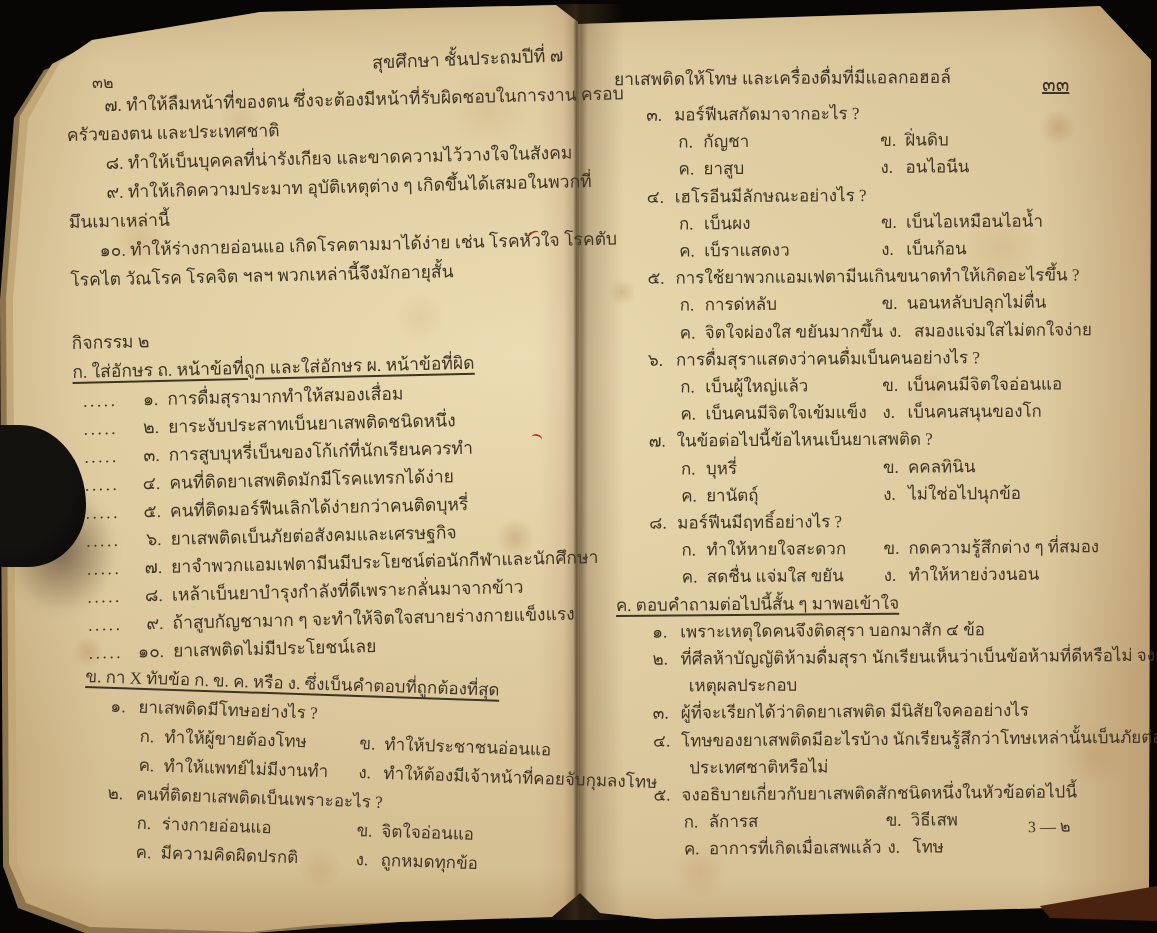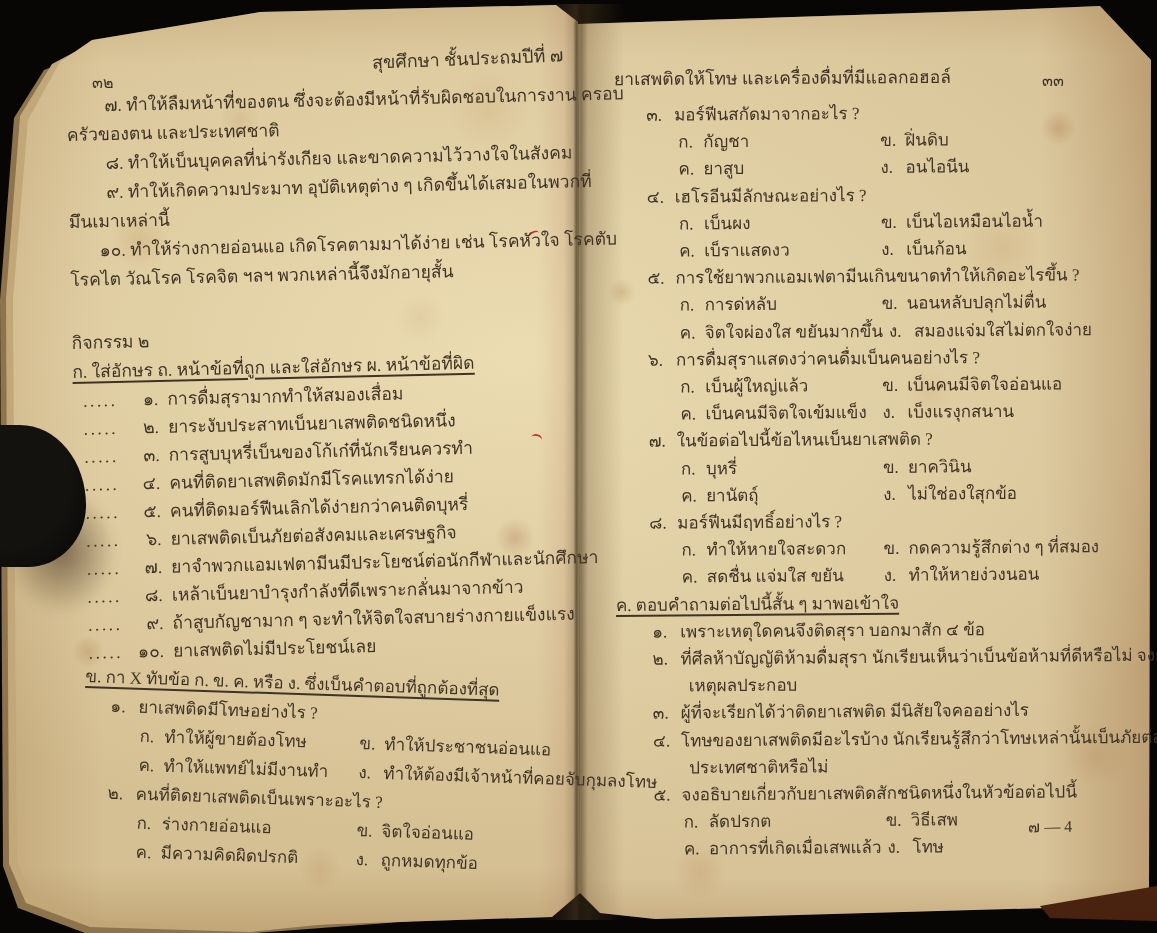--- a/index.html
+++ b/index.html
@@ -35,21 +35,21 @@
     border-radius:0 66px 58px 12px / 0 80px 62px 12px;}
   .red-mark{border-top:2.5px solid #b5352b;border-radius:60% 60% 0 0;}
   
   .txt{white-space:nowrap;}
   .line{line-height:29px;}
   .lp-top{left:66px;top:92px;width:505px;font-size:17.5px;transform:rotate(-1.3deg);transform-origin:0 0;}
   .lp-head{left:372px;top:44px;font-size:18px;transform:rotate(-2.2deg);}
   .lp-num{left:92px;top:70px;font-size:16px;}
   .lp-bottom{left:86px;top:662px;width:500px;font-size:17px;transform:rotate(1.9deg);transform-origin:0 0;}
   .rp-head{left:614px;top:64px;font-size:17.5px;transform:rotate(-0.4deg);}
-  .rp-num{left:1042px;top:68px;font-size:16px;}
+  .rp-num{left:1042px;top:68px;font-size:20px;text-decoration:underline;}
   .rp-body{left:612px;top:102px;width:535px;font-size:17px;transform:rotate(-0.45deg);transform-origin:0 0;}
   .rp-body .line{line-height:27.2px;}
   .sig{left:1028px;top:814px;font-size:16px;transform:rotate(-1deg);}
   .u{text-decoration:underline;text-underline-offset:4px;text-decoration-thickness:1.5px;}
   .ind{padding-left:38px;}
   .ind2{padding-left:30px;}
   .gap-activity{margin-top:34px;}
   .sa-item{line-height:28px;}
   .leader{letter-spacing:2.5px;margin-right:9px;}
   .inum{display:inline-block;min-width:32px;text-align:right;margin-right:9px;}
@@ -154,40 +154,40 @@
     <div class="line qline"><span class="qn">๔.</span><span>เฮโรอีนมีลักษณะอย่างไร ?</span></div>
     <div class="line crow"><span class="cell c1"><span class="cl">ก.</span><span>เบ็นผง</span></span><span class="cell"><span class="cl">ข.</span><span>เบ็นไอเหมือนไอน้ำ</span></span></div>
     <div class="line crow"><span class="cell c1"><span class="cl">ค.</span><span>เบ็ราแสดงว</span></span><span class="cell"><span class="cl">ง.</span><span>เบ็นก้อน</span></span></div>
 
     <div class="line qline"><span class="qn">๕.</span><span>การใช้ยาพวกแอมเฟตามีนเกินขนาดทำให้เกิดอะไรขึ้น ?</span></div>
     <div class="line crow"><span class="cell c1"><span class="cl">ก.</span><span>การด่หลับ</span></span><span class="cell"><span class="cl">ข.</span><span>นอนหลับปลุกไม่ตื่น</span></span></div>
     <div class="line crow"><span class="cell c1"><span class="cl">ค.</span><span>จิตใจผ่องใส ขยันมากขึ้น</span></span><span class="cell"><span class="cl">ง.</span><span>สมองแจ่มใสไม่ตกใจง่าย</span></span></div>
 
     <div class="line qline"><span class="qn">๖.</span><span>การดื่มสุราแสดงว่าคนดื่มเบ็นคนอย่างไร ?</span></div>
     <div class="line crow"><span class="cell c1"><span class="cl">ก.</span><span>เบ็นผู้ใหญ่แล้ว</span></span><span class="cell"><span class="cl">ข.</span><span>เบ็นคนมีจิตใจอ่อนแอ</span></span></div>
-    <div class="line crow"><span class="cell c1"><span class="cl">ค.</span><span>เบ็นคนมีจิตใจเข้มแข็ง</span></span><span class="cell"><span class="cl">ง.</span><span>เบ็งแรงุกสนาน</span></span></div>
+    <div class="line crow"><span class="cell c1"><span class="cl">ค.</span><span>เบ็นคนมีจิตใจเข้มแข็ง</span></span><span class="cell"><span class="cl">ง.</span><span>เบ็นคนสนุนของโก</span></span></div>
 
     <div class="line qline"><span class="qn">๗.</span><span>ในข้อต่อไปนี้ข้อไหนเบ็นยาเสพติด ?</span></div>
-    <div class="line crow"><span class="cell c1"><span class="cl">ก.</span><span>บุหรี่</span></span><span class="cell"><span class="cl">ข.</span><span>ยาควินิน</span></span></div>
-    <div class="line crow"><span class="cell c1"><span class="cl">ค.</span><span>ยานัตถุ์</span></span><span class="cell"><span class="cl">ง.</span><span>ไม่ใช่องใสุกข้อ</span></span></div>
+    <div class="line crow"><span class="cell c1"><span class="cl">ก.</span><span>บุหรี่</span></span><span class="cell"><span class="cl">ข.</span><span>คคลทินิน</span></span></div>
+    <div class="line crow"><span class="cell c1"><span class="cl">ค.</span><span>ยานัตถุ์</span></span><span class="cell"><span class="cl">ง.</span><span>ไม่ใช่อไปนุกข้อ</span></span></div>
 
     <div class="line qline"><span class="qn">๘.</span><span>มอร์ฟีนมีฤทธิ์อย่างไร ?</span></div>
     <div class="line crow"><span class="cell c1"><span class="cl">ก.</span><span>ทำให้หายใจสะดวก</span></span><span class="cell"><span class="cl">ข.</span><span>กดความรู้สึกต่าง ๆ ที่สมอง</span></span></div>
     <div class="line crow"><span class="cell c1"><span class="cl">ค.</span><span>สดชื่น แจ่มใส ขยัน</span></span><span class="cell"><span class="cl">ง.</span><span>ทำให้หายง่วงนอน</span></span></div>
 
     <div class="line"><span class="u">ค. ตอบคำถามต่อไปนี้สั้น ๆ มาพอเข้าใจ</span></div>
     <div class="line ci"><span class="qn">๑.</span><span>เพราะเหตุใดคนจึงติดสุรา  บอกมาสัก ๔ ข้อ</span></div>
     <div class="line ci"><span class="qn">๒.</span><span>ที่ศีลห้าบัญญัติห้ามดื่มสุรา  นักเรียนเห็นว่าเบ็นข้อห้ามที่ดีหรือไม่  จงยก</span></div>
     <div class="line cont">เหตุผลประกอบ</div>
     <div class="line ci"><span class="qn">๓.</span><span>ผู้ที่จะเรียกได้ว่าติดยาเสพติด  มีนิสัยใจคออย่างไร</span></div>
     <div class="line ci"><span class="qn">๔.</span><span>โทษของยาเสพติดมีอะไรบ้าง   นักเรียนรู้สึกว่าโทษเหล่านั้นเบ็นภัยต่อ</span></div>
     <div class="line cont">ประเทศชาติหรือไม่</div>
     <div class="line ci"><span class="qn">๕.</span><span>จงอธิบายเกี่ยวกับยาเสพติดสักชนิดหนึ่งในหัวข้อต่อไปนี้</span></div>
-    <div class="line crow"><span class="cell c1"><span class="cl">ก.</span><span>ลัดปรกต</span></span><span class="cell"><span class="cl">ข.</span><span>วิธีเสพ</span></span></div>
+    <div class="line crow"><span class="cell c1"><span class="cl">ก.</span><span>ลัการส</span></span><span class="cell"><span class="cl">ข.</span><span>วิธีเสพ</span></span></div>
     <div class="line crow"><span class="cell c1"><span class="cl">ค.</span><span>อาการที่เกิดเมื่อเสพแล้ว</span></span><span class="cell"><span class="cl">ง.</span><span>โทษ</span></span></div>
   </div>
 
-  <div class="abs txt sig">๗ — 4</div>
+  <div class="abs txt sig">3 — ๒</div>
 
   <div class="abs thumb-shadow"></div>
   <div class="abs thumb"></div>
 
 </div>
 
 </body></html>

